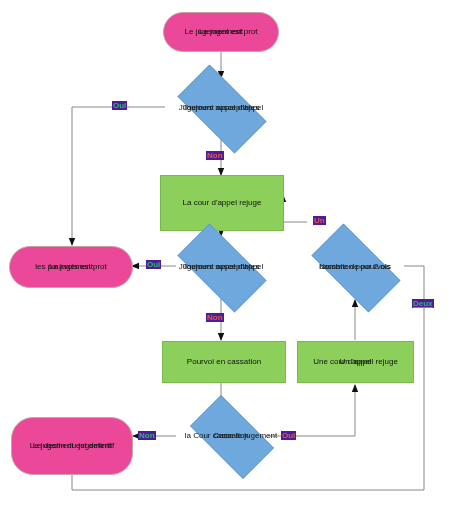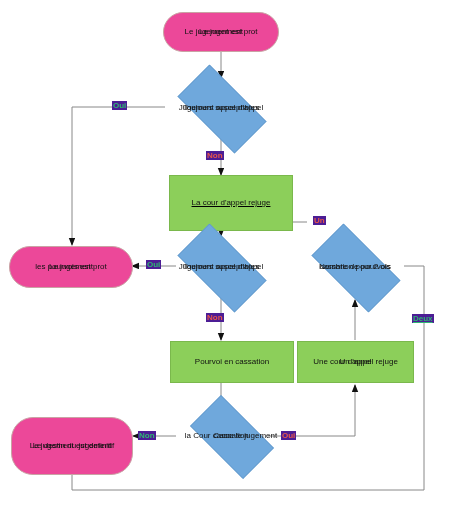--- a/index.html
+++ b/index.html
@@ -86,21 +86,21 @@
   </div>
 
   <div class="node dec" style="left:165px;top:77px;width:112px;height:62px;">
     <span class="dshape"></span>
     <span class="ntext dual">
       <span>Toujours susceptibles</span>
       <span class="l2">Jugement appel d'appel</span>
     </span>
   </div>
 
-  <div class="node proc" style="left:169px;top:175px;width:124px;height:56px;text-decoration:underline;">
+  <div class="node proc" style="left:160px;top:175px;width:124px;height:56px;">
     <span class="ntext">La cour d'appel rejuge</span>
   </div>
 
   <div class="node term" style="left:9px;top:246px;width:124px;height:42px;">
     <span class="ntext dual">
       <span>Le jugement</span>
       <span class="l2">les pourvois est prot</span>
     </span>
   </div>
 
@@ -113,21 +113,21 @@
   </div>
 
   <div class="node dec" style="left:299px;top:236px;width:112px;height:62px;">
     <span class="dshape"></span>
     <span class="ntext dual">
       <span>Nombre de pourvois</span>
       <span class="l2">cassation pour 2 ois</span>
     </span>
   </div>
 
-  <div class="node proc" style="left:170px;top:341px;width:124px;height:42px;">
+  <div class="node proc" style="left:162px;top:341px;width:124px;height:42px;">
     <span class="ntext">Pourvoi en cassation</span>
   </div>
 
   <div class="node proc" style="left:297px;top:341px;width:117px;height:42px;">
     <span class="ntext dual">
       <span>Un appel</span>
       <span class="l2">Une cour d'appel rejuge</span>
     </span>
   </div>
 
@@ -149,19 +149,19 @@
   <span class="elabel green" style="left:112px;top:101px;">Oui</span>
 
   <span class="elabel red" style="left:206px;top:151px;">Non</span>
 
   <span class="elabel green" style="left:146px;top:260px;">Oui</span>
 
   <span class="elabel red" style="left:206px;top:313px;">Non</span>
 
   <span class="elabel red" style="left:313px;top:216px;">Un</span>
 
-  <span class="elabel green" style="left:412px;top:314px;text-decoration:underline;">Deux</span>
+  <span class="elabel green" style="left:412px;top:299px;text-decoration:underline;">Deux</span>
 
   <span class="elabel green" style="left:138px;top:431px;">Non</span>
 
   <span class="elabel red" style="left:281px;top:431px;">Oui</span>
 
 </div>
 
 </body></html>

